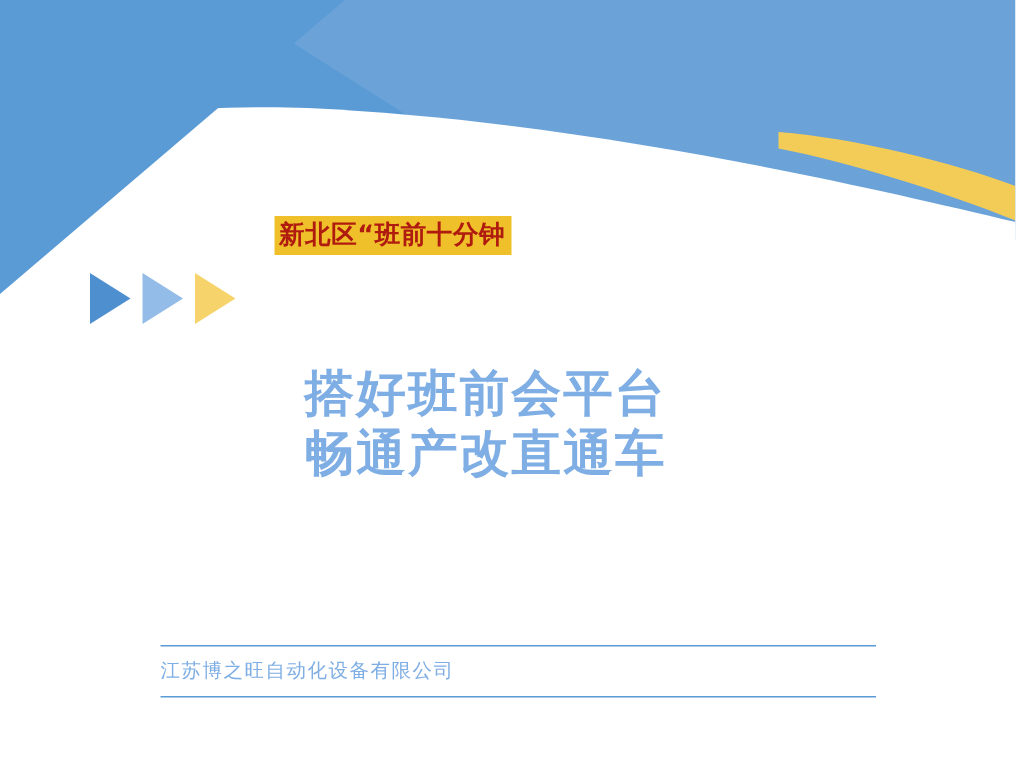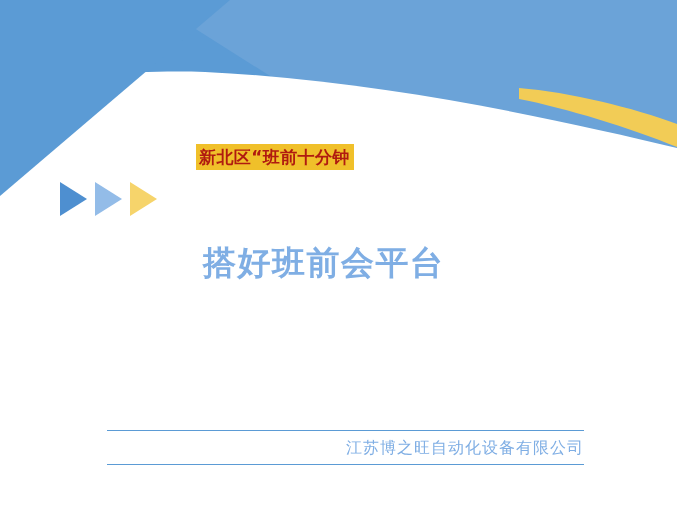--- a/index.html
+++ b/index.html
@@ -22,21 +22,21 @@
     position: absolute;
     left: 0;
     top: 0;
     width: 677px;
     height: 519px;
     pointer-events: none;
   }
   
   .eyebrow-row {
     position: absolute;
-    left: 163px;
+    left: 150px;
     display: block;
     padding-left: 33px;
   }
   .eyebrow-text {
     display: inline-block;
     background: #F0C02A;
     color: #B01B10;
     font-weight: bold;
     font-size: 17px;
     line-height: 26px;
@@ -92,23 +92,23 @@
     left: 107px;
     top: 430px;
     width: 477px;
   }
   .rule {
     width: 100%;
     height: 1px;
     background: #5B9BD5;
   }
   #footer-company {
-    text-align: right;
+    text-align: left;
     color: #7FAEE4;
-    font-size: 16px;
+    font-size: 13px;
     line-height: 33px;
     height: 33px;
     letter-spacing: 1px;
     white-space: nowrap;
     font-family: "DejaVu Sans", "Liberation Sans", sans-serif;
   }
 </style>
 </head>
 <body>
 
@@ -138,20 +138,21 @@
   </div>
 
   <div id="arrow-group">
     <span class="arrow-tri" id="arrow-1"></span>
     <span class="arrow-tri" id="arrow-2"></span>
     <span class="arrow-tri" id="arrow-3"></span>
   </div>
 
   <div id="main-title">
     <span class="title-line">搭好班前会平台</span>
+    <span class="title-line">畅通产改直通车</span>
   </div>
 
   <div id="footer-block">
     <div class="rule"></div>
     <div id="footer-company">江苏博之旺自动化设备有限公司</div>
     <div class="rule"></div>
   </div>
 
 </div>
 

